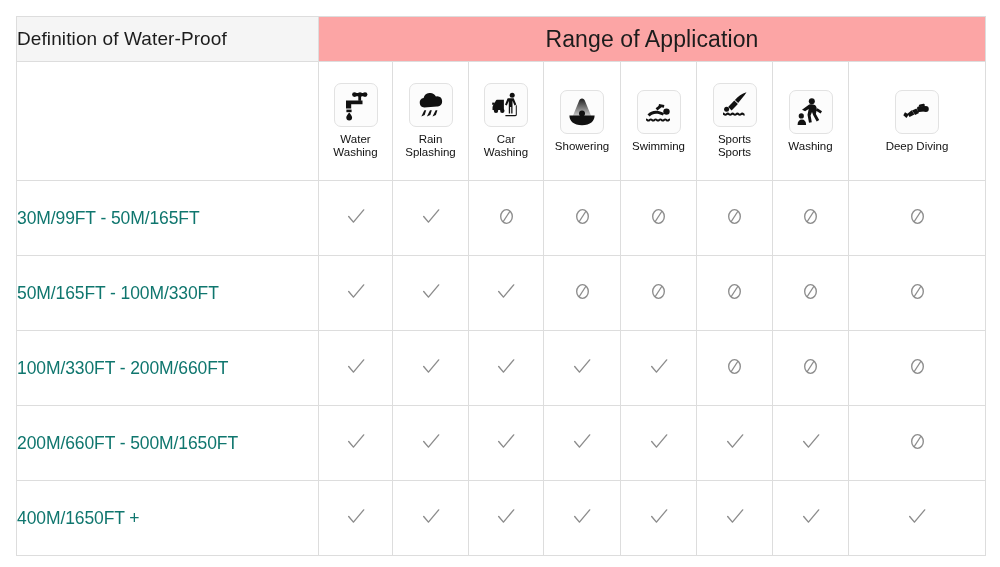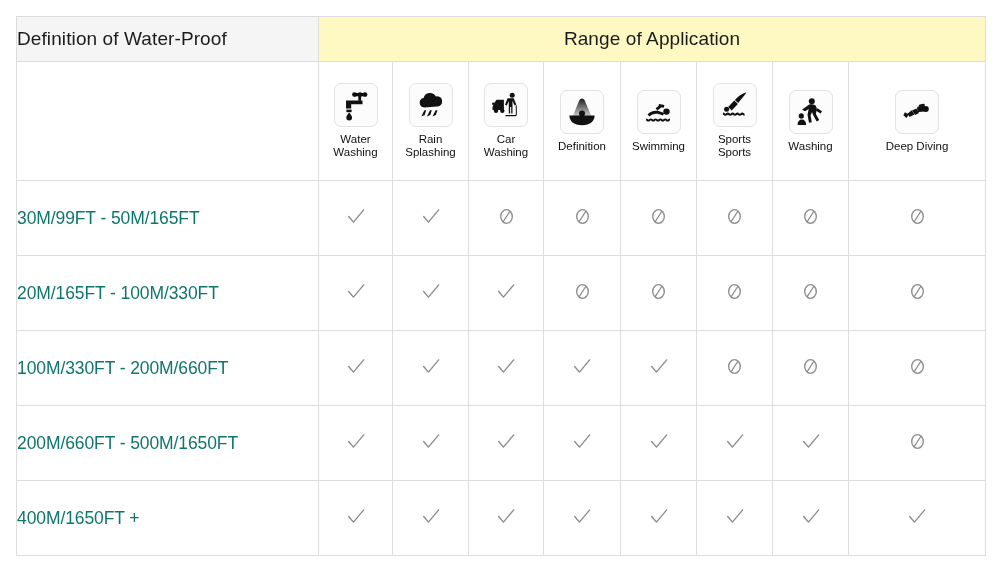--- a/index.html
+++ b/index.html
@@ -42,24 +42,24 @@
     background: #f5f5f5;
     height: 44px;
     text-align: left;
     padding-left: 30px;
     font-size: 19px;
     font-weight: normal;
     color: #1c1c1c;
     letter-spacing: 0.1px;
   }
   .banner-range {
-    background: #fef9c3;
+    background: #fca5a5;
     height: 44px;
     text-align: center;
-    font-size: 19px;
+    font-size: 23px;
     font-weight: normal;
     color: #1c1c1c;
     letter-spacing: 0.1px;
   }
 
   
   .iconhead {
     height: 118px;
     background: #ffffff;
     text-align: center;
@@ -215,21 +215,21 @@
                 </linearGradient>
               </defs>
               <path d="M16 2.5c1.5 0 2.6 1.1 2.9 2.3L26 22H6L13.1 4.8C13.4 3.6 14.5 2.5 16 2.5z" fill="url(#sprayGrad)"></path>
               <g fill="#111111">
                 <circle cx="16" cy="17.6" r="3"></circle>
                 <path d="M3.4 19.6h25.2c0 5.6-4.2 9.6-12.6 9.6S3.4 25.2 3.4 19.6z"></path>
               </g>
               <path d="M3.4 19.6h25.2c0 1.2-.2 2.3-.6 3.3H4c-.4-1-.6-2.1-.6-3.3z" fill="#ffffff" opacity="0.0"></path>
             </svg>
           </span>
-          <span class="icon-label"><span>Definition</span></span>
+          <span class="icon-label"><span>Showering</span></span>
         </div>
       </td>
 
       <td class="iconhead">
         <div class="icon-stack">
           <span class="icon-box">
             <svg width="32" height="32" viewBox="0 0 32 32" aria-hidden="true">
               <g fill="#111111">
                 <circle cx="23.5" cy="15.6" r="3.2"></circle>
                 <path d="M4.5 18.4c2.4-2.4 5-3.6 8.4-3.6 2.4 0 4.3.5 6.9 1.6l1.3.6-1.1 2.6-1.4-.6c-2.2-.9-3.6-1.3-5.5-1.3-2.6 0-4.5.9-6.4 2.8z"></path>
@@ -323,21 +323,21 @@
                 <ellipse cx="12" cy="12" rx="8.2" ry="9.6" fill="none" stroke="#8c8c8c" stroke-width="1.9"></ellipse>
                 <line x1="7.2" y1="19.4" x2="16.8" y2="4.6" stroke="#8c8c8c" stroke-width="1.9"></line>
               </svg></span></td>
       <td class="markcell"><span class="mark"><svg width="17" height="17" viewBox="0 0 24 24">
                 <ellipse cx="12" cy="12" rx="8.2" ry="9.6" fill="none" stroke="#8c8c8c" stroke-width="1.9"></ellipse>
                 <line x1="7.2" y1="19.4" x2="16.8" y2="4.6" stroke="#8c8c8c" stroke-width="1.9"></line>
               </svg></span></td>
     </tr>
 
     <tr>
-      <td class="rowlabel">20M/165FT   -  100M/330FT</td>
+      <td class="rowlabel">50M/165FT   -  100M/330FT</td>
       <td class="markcell"><span class="mark"><svg width="22" height="22" viewBox="0 0 24 24">
                 <path d="M4 12.5l5.2 6.2L20.4 5.3" fill="none" stroke="#8c8c8c" stroke-width="1.5" stroke-linecap="round" stroke-linejoin="round"></path>
               </svg></span></td>
       <td class="markcell"><span class="mark"><svg width="22" height="22" viewBox="0 0 24 24">
                 <path d="M4 12.5l5.2 6.2L20.4 5.3" fill="none" stroke="#8c8c8c" stroke-width="1.5" stroke-linecap="round" stroke-linejoin="round"></path>
               </svg></span></td>
       <td class="markcell"><span class="mark"><svg width="22" height="22" viewBox="0 0 24 24">
                 <path d="M4 12.5l5.2 6.2L20.4 5.3" fill="none" stroke="#8c8c8c" stroke-width="1.5" stroke-linecap="round" stroke-linejoin="round"></path>
               </svg></span></td>
       <td class="markcell"><span class="mark"><svg width="17" height="17" viewBox="0 0 24 24">

